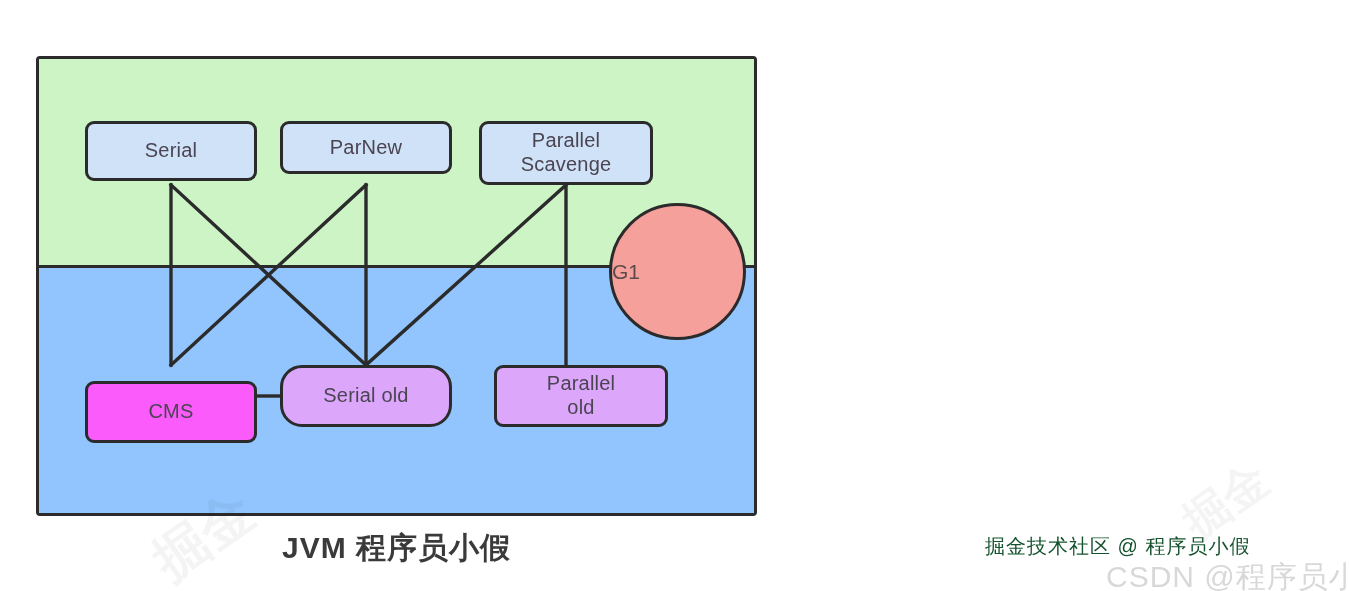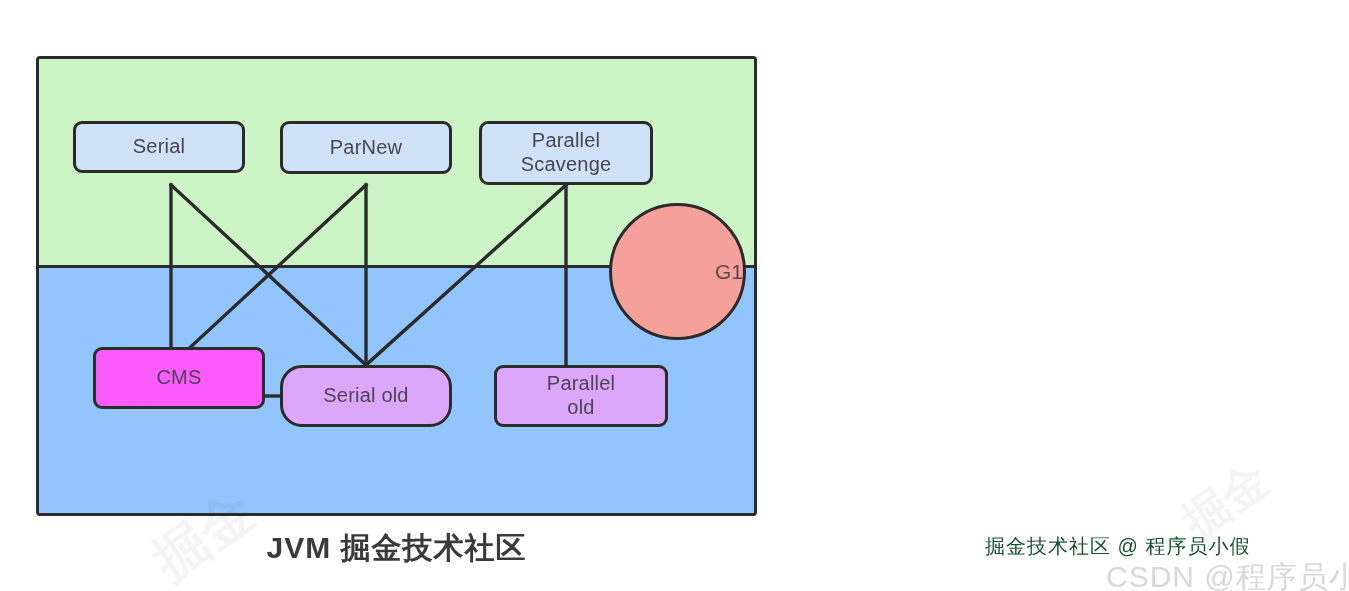--- a/index.html
+++ b/index.html
@@ -81,40 +81,40 @@
     color: #4b4452;
     font-size: 20px;
     line-height: 1.18;
     letter-spacing: .2px;
     white-space: pre-line;
   }
   .node-young { background: #cfe2f7; }
   .node-cms   { background: #fb5bfb; }
   .node-old   { background: #dca6fb; }
 
-  .n-serial    { left: 34px;  top: 62px;  width: 172px; height: 52px; }
+  .n-serial    { left: 46px;  top: 62px;  width: 172px; height: 60px; }
   .n-parnew    { left: 241px; top: 62px;  width: 172px; height: 53px; }
   .n-pscav     { left: 440px; top: 62px;  width: 174px; height: 64px; }
-  .n-cms       { left: 46px;  top: 288px; width: 172px; height: 62px; margin-left: 8px; }
+  .n-cms       { left: 46px;  top: 322px; width: 172px; height: 62px; }
   .n-serialold { left: 241px; top: 306px; width: 172px; height: 62px; border-radius: 22px; }
   .n-parold    { left: 455px; top: 306px; width: 174px; height: 62px; }
 
   .g1 {
     position: absolute;
     left: 570px;
     top: 144px;
     width: 137px;
     height: 137px;
     border: 3px solid #2b2b2b;
     border-radius: 50%;
     background: #f5a09b;
     box-sizing: border-box;
     display: flex;
     align-items: center;
-    justify-content: flex-end;
+    justify-content: flex-start;
     color: #5c4a4d;
     font-size: 21px;
     z-index: 5;
   }
 
   
   .caption {
     position: absolute;
     left: 36px;
     top: 528px;
@@ -211,21 +211,21 @@
       <span>Parallel
 old</span>
     </div>
 
     <div class="g1">
       <span>G1</span>
     </div>
 
   </div>
 
-  <div class="caption">JVM 掘金技术社区</div>
+  <div class="caption">JVM 程序员小假</div>
 
   <div class="wm-diag wm-d1">掘金</div>
   <div class="wm-diag wm-d2">掘金</div>
 
   <div class="wm-ghost">CSDN @程序员小假</div>
   <div class="wm-main">掘金技术社区 @ 程序员小假</div>
 
 </div>
 
 </body></html>

